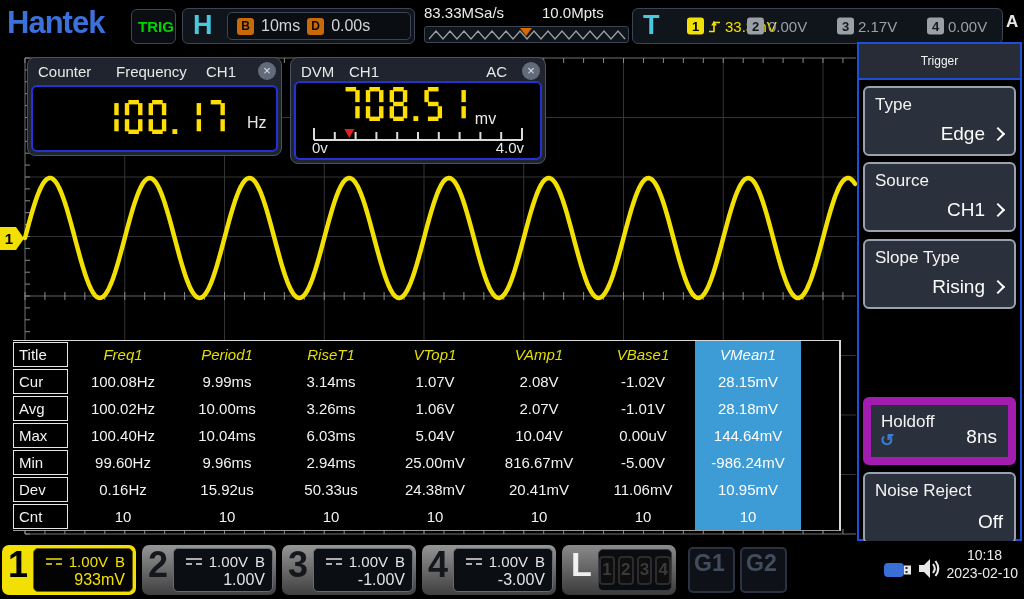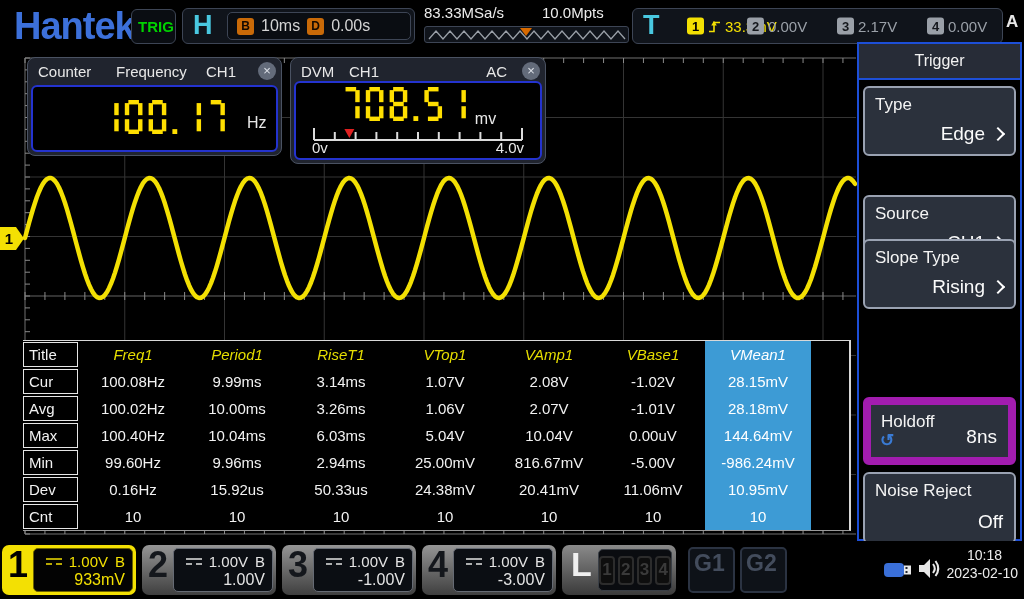--- a/index.html
+++ b/index.html
@@ -1,20 +1,20 @@
 <!DOCTYPE html>
 <html><head>
 <meta charset="utf-8">
 <style>
   html,body{margin:0;padding:0;background:#000;}
   #app{position:relative;width:1024px;height:599px;background:#000;overflow:hidden;
        font-family:"Liberation Sans",sans-serif;color:#e8e8e8;}
   
   .topbar{position:absolute;left:0;top:0;width:1024px;height:45px;background:#000;}
-  .logo{position:absolute;left:14px;top:5px;font-size:38px;font-weight:bold;color:#3c70da;letter-spacing:-1px;}
+  .logo{position:absolute;left:7px;top:5px;font-size:31px;font-weight:bold;color:#3c70da;letter-spacing:-1px;}
   .box{background:#10141b;border:1px solid #3d4555;border-radius:6px;box-sizing:border-box;}
   .trig-btn{position:absolute;left:131px;top:9px;width:45px;height:35px;background:#0a0d12;
             border:1px solid #3d4555;border-radius:6px;color:#00d300;font-size:15px;font-weight:bold;
             font-family:"Liberation Sans",sans-serif;cursor:pointer;}
   .hbox{position:absolute;left:182px;top:8px;width:233px;height:36px;}
   .cyan-letter{position:absolute;left:10px;top:1px;font-size:27px;font-weight:bold;color:#49c8e0;}
   .inner-box{position:absolute;left:44px;top:3px;right:3px;bottom:3px;background:#0a0d12;
              border:1px solid #3d4555;border-radius:5px;display:flex;align-items:center;gap:7px;padding:0 9px;box-sizing:border-box;}
   .badge{display:inline-flex;width:17px;height:17px;border-radius:3px;background:#c96a08;color:#140a00;
          font-size:12px;font-weight:bold;align-items:center;justify-content:center;flex:none;}
@@ -48,34 +48,34 @@
   .counter-display .unit{margin-left:16px;margin-top:8px;font-size:16px;color:#e8e8e8;}
   .dvm-panel{left:290px;top:57px;width:256px;height:107px;}
   .dvm-display{position:absolute;left:3px;right:3px;top:23px;bottom:3px;background:#000;
                border:2px solid #2433cf;border-radius:6px;}
   .dvm-read{position:absolute;left:0;right:0;top:4px;display:flex;justify-content:center;align-items:flex-end;}
   .dvm-read .unit{font-size:16px;color:#e8e8e8;margin-left:3px;margin-bottom:-3px;margin-top:12px;}
   .dvm-ruler{position:absolute;left:50%;transform:translateX(-50%);top:42px;}
   .dvm-labels{position:absolute;left:16px;right:16px;bottom:2px;display:flex;justify-content:space-between;
               font-size:15px;color:#e8e8e8;}
   
-  .mtable{position:absolute;left:23px;top:340px;background:#000;display:grid;
+  .mtable{position:absolute;left:13px;top:340px;background:#000;display:grid;
           grid-template-columns:58px repeat(6,104px) 106px 38px;grid-auto-rows:27px;
           border-top:1px solid #d8d8d8;border-right:2px solid #d8d8d8;border-bottom:1px solid #9a9a9a;}
   .mtable .lbl{margin:1px 3px 1px 0;border:1px solid #e6e6e6;display:flex;align-items:center;
                padding-left:5px;font-size:15px;color:#f2f2f2;background:#000;}
   .mtable .cell{font-size:15px;color:#f2f2f2;text-align:center;line-height:27px;}
   .mtable .hdr{color:#e6de00;font-style:italic;}
   .mtable .blue{background:#3d9bd5;color:#fff;}
   
   .sidebar{position:absolute;left:857px;top:42px;width:165px;height:499px;background:#000;
            border:2px solid #1d4fd7;box-sizing:border-box;}
   .menu-title{position:absolute;left:0;right:0;top:0;height:34px;background:#272c37;
               border-bottom:2px solid #1d4fd7;display:flex;align-items:center;justify-content:center;
-              font-size:16px;color:#f2f2f2;}
+              font-size:12px;color:#f2f2f2;}
   .menu-item{position:absolute;left:4px;right:4px;background:#2b313c;border:2px solid #9aa2b2;
              border-radius:6px;box-sizing:border-box;cursor:pointer;}
   .menu-item.hl{border:8px solid #a21caf;}
   .mi-label{position:absolute;top:7px;left:10px;font-size:17px;color:#f4f4f4;}
   .mi-value{position:absolute;bottom:9px;right:11px;font-size:19px;color:#fbfbfb;display:flex;align-items:center;}
   .chev{display:inline-block;width:8px;height:8px;border-top:2.5px solid #fff;border-right:2.5px solid #fff;
         transform:rotate(45deg);margin-left:8px;}
   .knob{position:absolute;left:9px;bottom:6px;font-size:17px;font-weight:bold;color:#3a7bd5;}
   
   .bottombar{position:absolute;left:0;top:541px;width:1024px;height:58px;background:#000;}
@@ -516,21 +516,21 @@
       <div class="cell"></div>
     </div>
 
   <div class="sidebar">
     <div class="menu-title">Trigger</div>
     <div id="menu-items">
         <div class="menu-item" style="top: 42px; height: 70px;">
           <div class="mi-label">Type</div>
           <div class="mi-value">Edge<span class="chev"></span></div>
         </div>
-        <div class="menu-item" style="top: 118px; height: 70px; margin-top: 33px;">
+        <div class="menu-item" style="top: 118px; height: 70px;">
           <div class="mi-label">Source</div>
           <div class="mi-value">CH1<span class="chev"></span></div>
         </div>
         <div class="menu-item" style="top: 195px; height: 70px;">
           <div class="mi-label">Slope Type</div>
           <div class="mi-value">Rising<span class="chev"></span></div>
         </div>
         <div class="menu-item hl" style="top: 353px; height: 68px;">
           <div class="mi-label">Holdoff</div>
           <span class="knob">↺</span>

